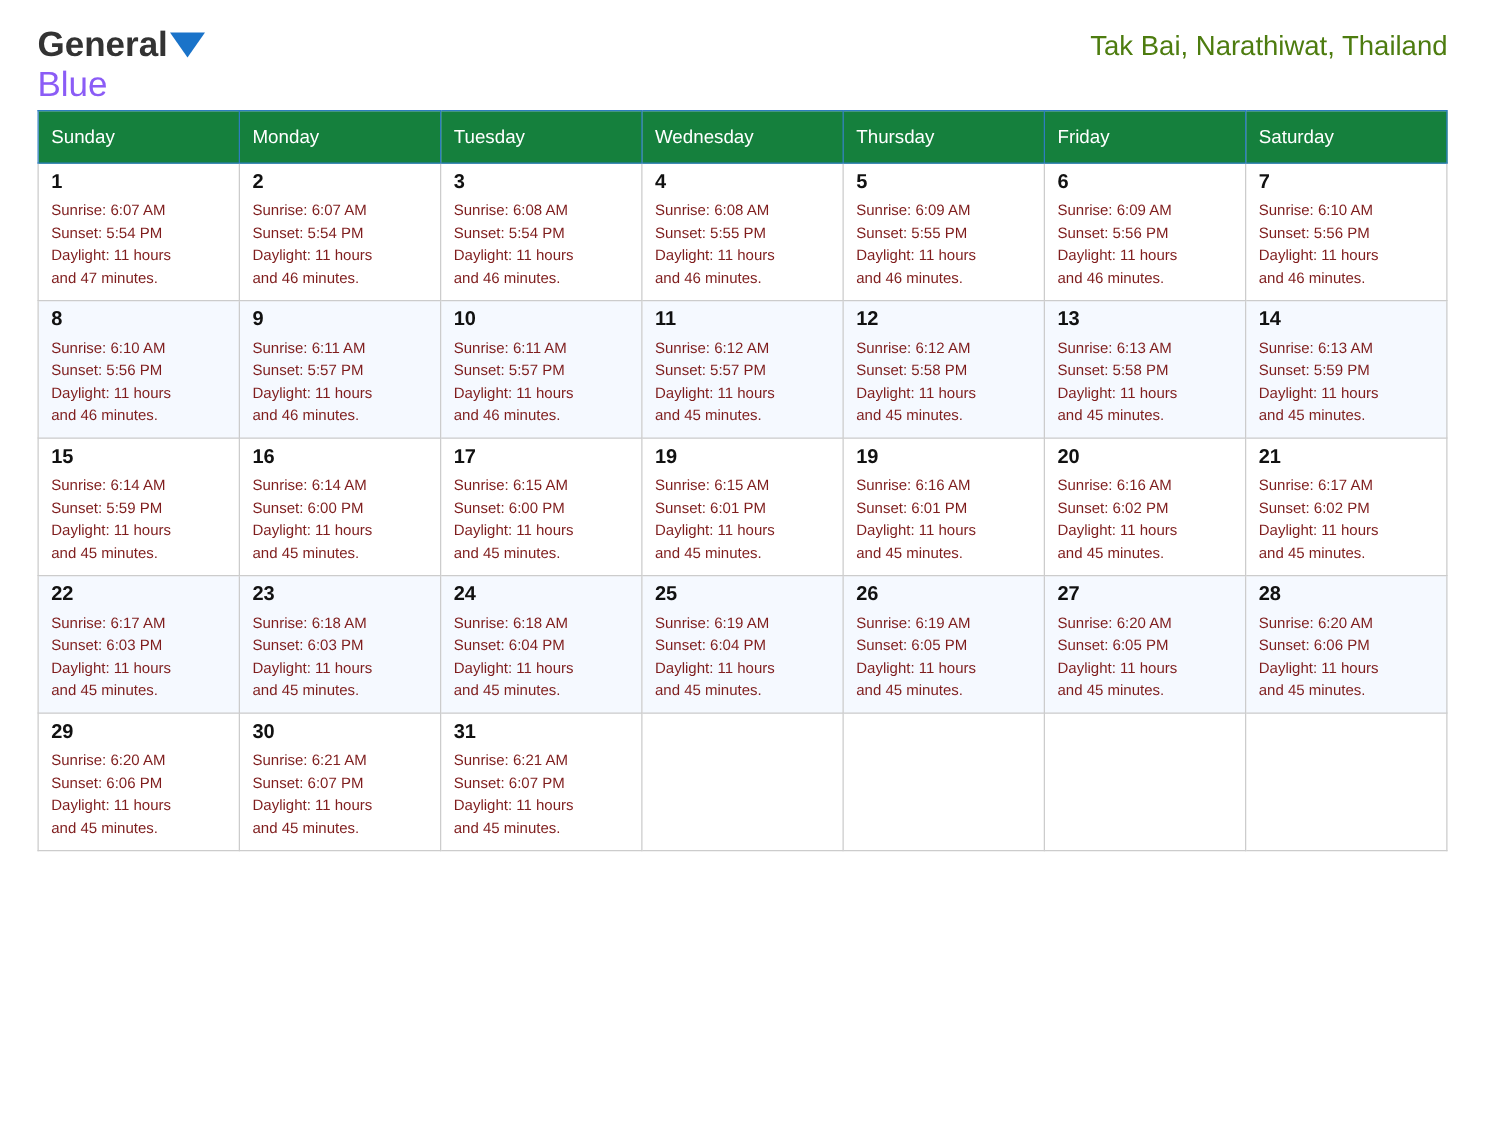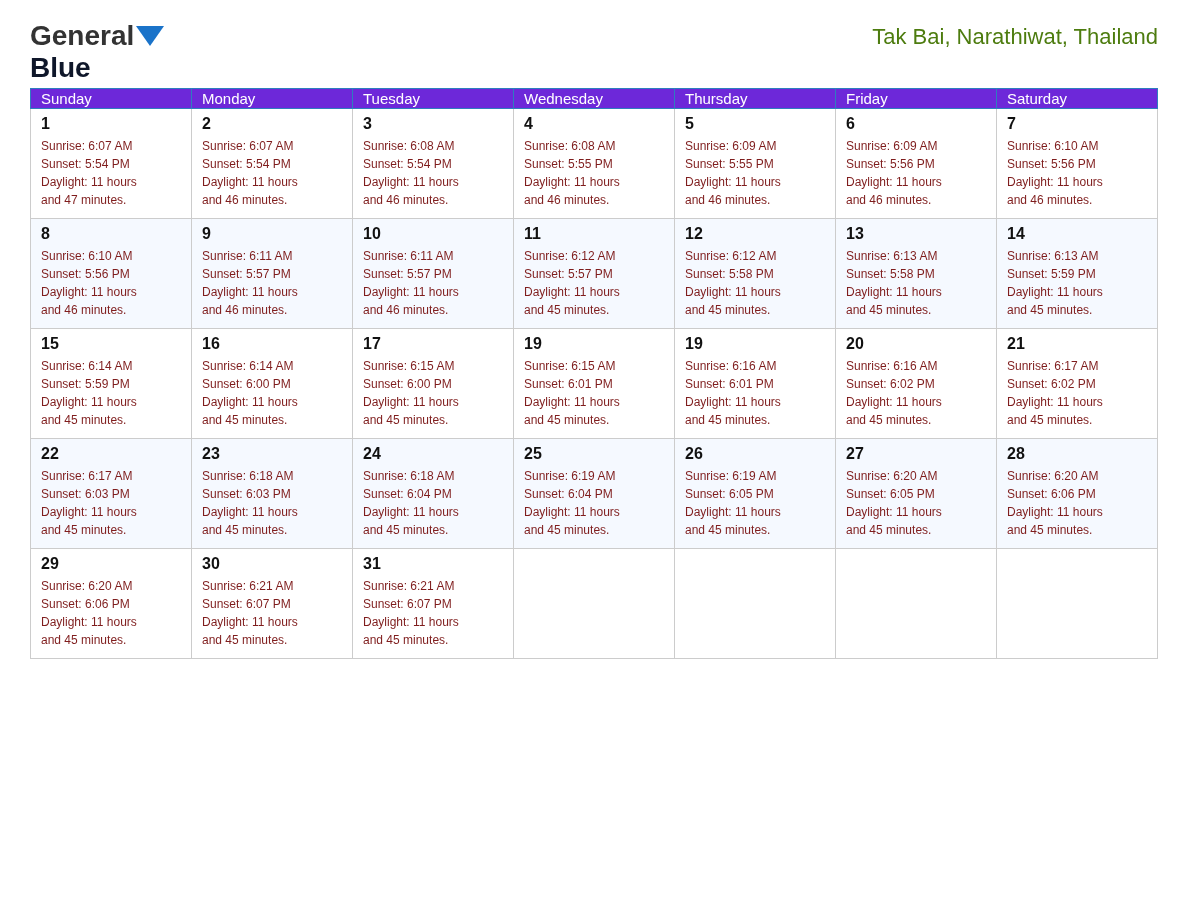--- a/index.html
+++ b/index.html
@@ -33,23 +33,23 @@
     .logo-triangle {
       width: 0;
       height: 0;
       border-left: 14px solid transparent;
       border-right: 14px solid transparent;
       border-bottom: 20px solid #1a73c9;
       margin: 0 2px;
       transform: rotate(180deg);
     }
     .logo-blue {
-      color: #0f172a;
+      color: #8b5cf6;
       font-size: 28px;
-      font-weight: bold;
+      font-weight: normal;
     }
     .title-block {
       text-align: right;
     }
     .month-title {
       font-size: 52px;
       font-weight: normal;
       color: #111;
       line-height: 1.1;
     }
@@ -57,24 +57,24 @@
       font-size: 22px;
       color: #4d7c0f;
       margin-top: 4px;
     }
     table {
       width: 100%;
       border-collapse: collapse;
       table-layout: fixed;
     }
     thead tr th {
-      background-color: #6d28d9;
+      background-color: #15803d;
       color: #fff;
       text-align: left;
-      padding: 1px 10px;
+      padding: 12px 10px;
       font-size: 15px;
       font-weight: normal;
       border: 1px solid #2e7dbf;
     }
     tbody tr td {
       border: 1px solid #ccc;
       vertical-align: top;
       padding: 6px 10px;
       font-size: 12.5px;
       color: #222;

